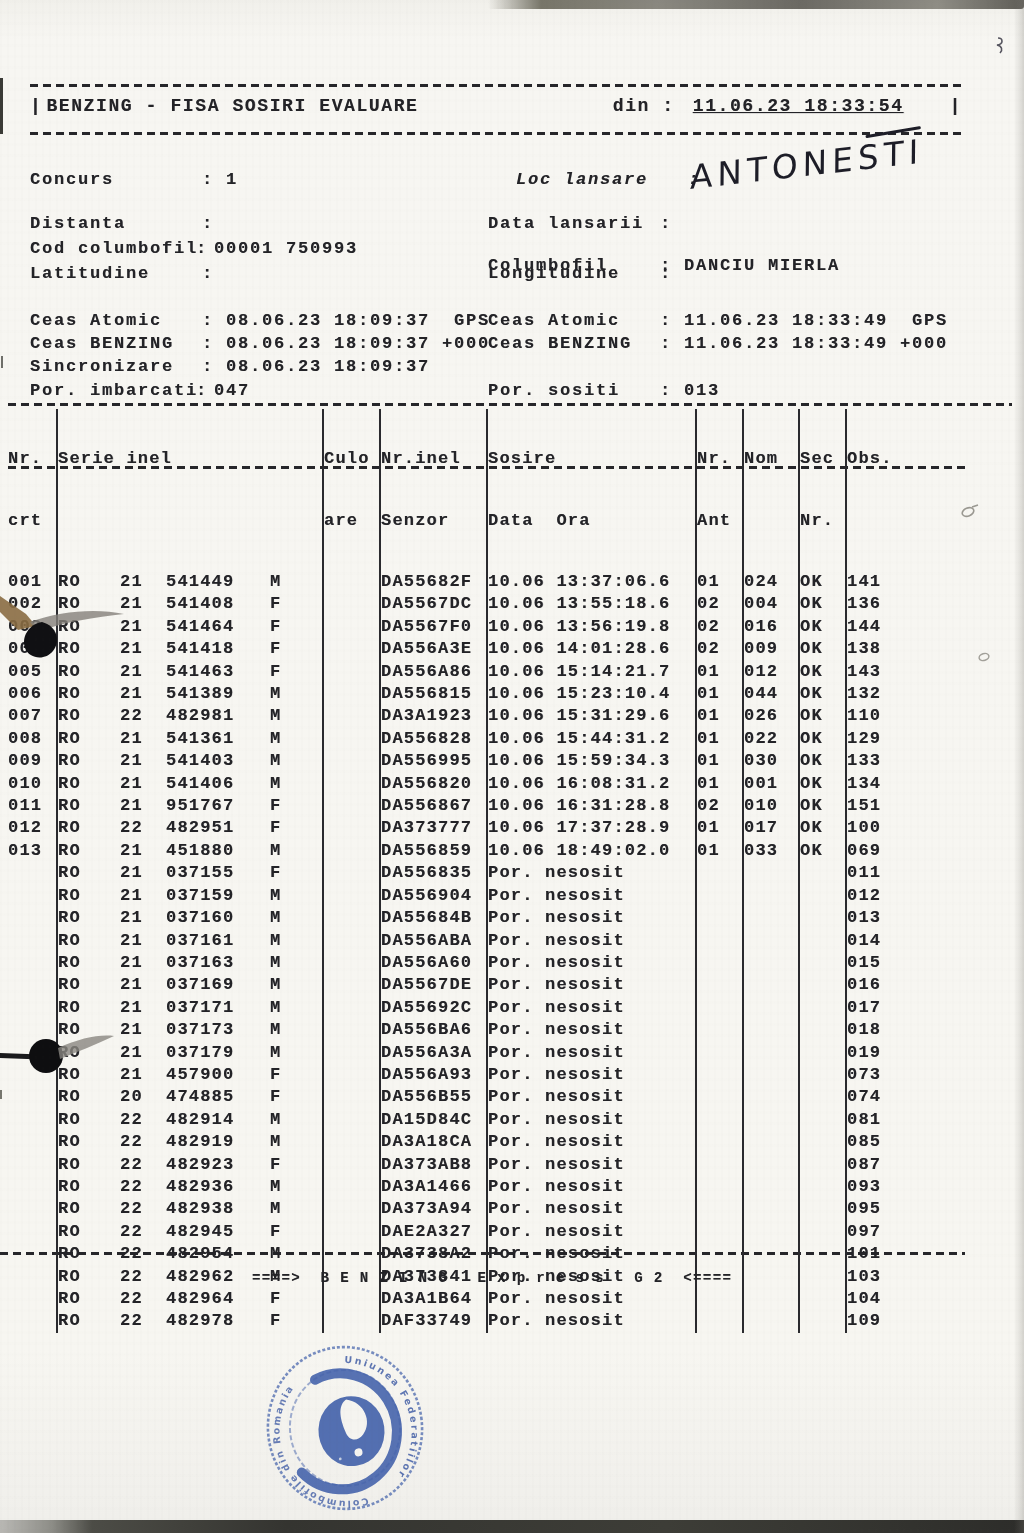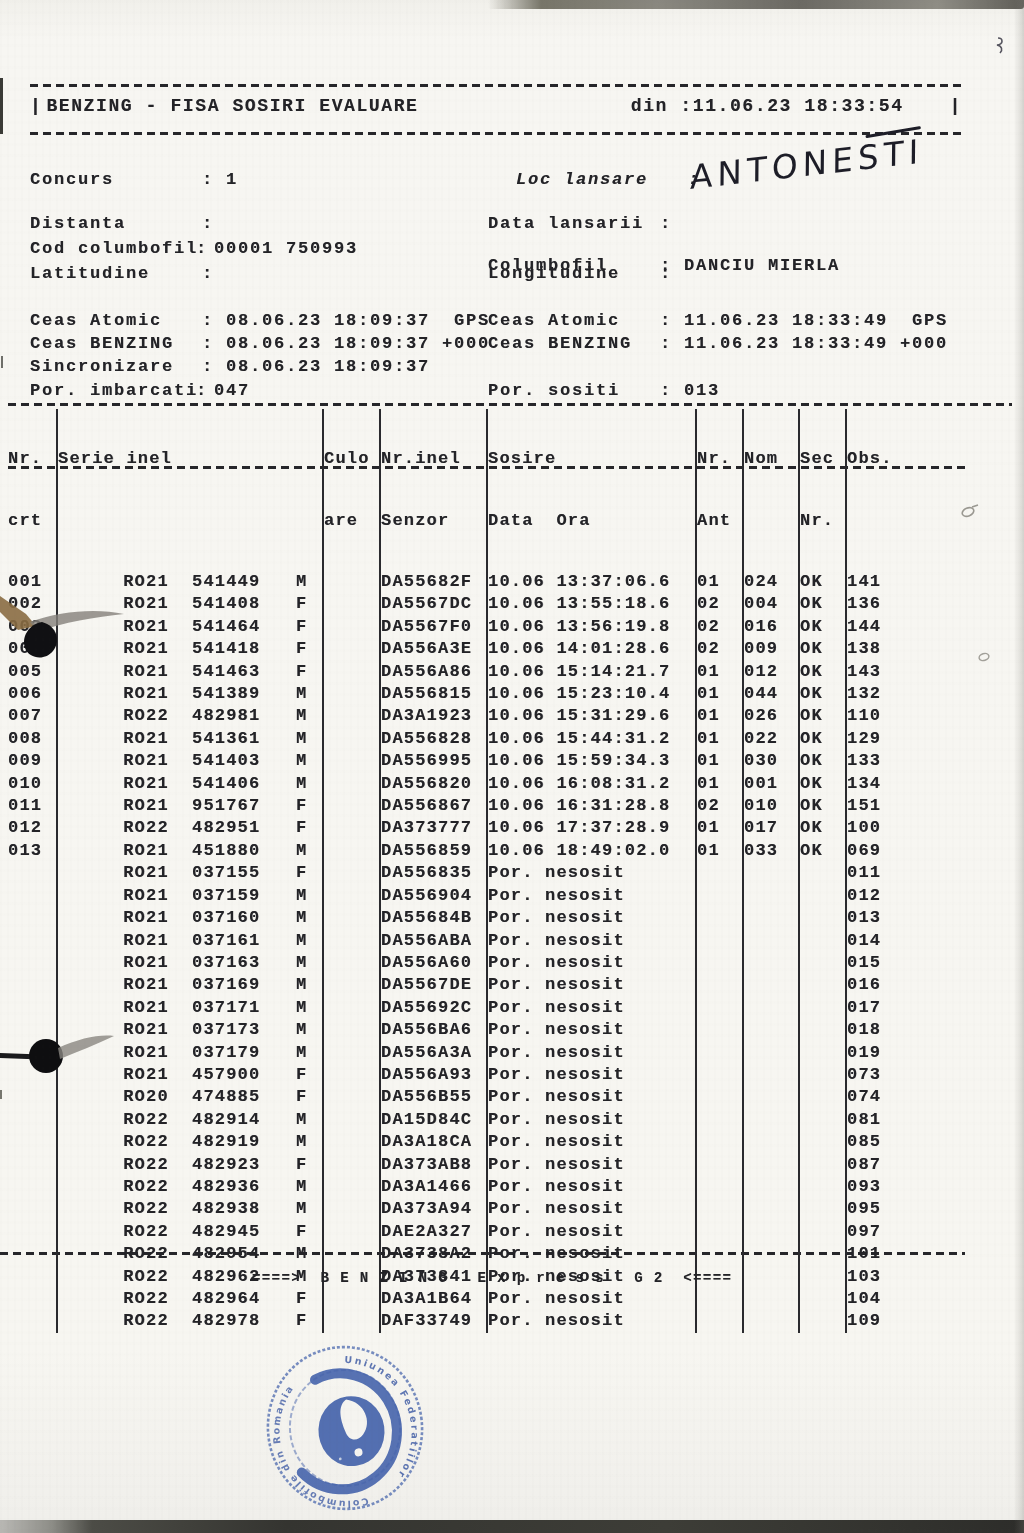--- a/index.html
+++ b/index.html
@@ -19,21 +19,21 @@
   
   .hrule{position:absolute;height:3px;
        background:repeating-linear-gradient(90deg,#26262a 0 8px,rgba(0,0,0,0) 8px 13px);
        box-shadow:0 0 .6px rgba(30,30,34,.6);}
 
   
   .titleline{position:absolute;left:30px;top:96px;width:932px;display:flex;align-items:center;
        font-size:18px;letter-spacing:1.6px;}
   .titleline .grow{flex:1;}
   .titleline .t-title{margin-left:4px;}
-  .titleline .t-dt{}
+  .titleline .t-dt{margin-left:18px;text-decoration:underline;}
 
   
   .iline{position:absolute;display:flex;font-size:17px;letter-spacing:1.8px;align-items:flex-start;}
   .iline .lbl{width:172px;flex:none;}
   .iline .col{width:24px;flex:none;}
 
   
   .handw{position:absolute;left:690px;top:158px;transform:rotate(-6.5deg);
        font-family:"DejaVu Sans",sans-serif;font-weight:500;font-size:33px;
        letter-spacing:5px;color:#1d1d27;transform-origin:left center;}
@@ -54,21 +54,21 @@
   th.h-crt,td.c-crt{padding-left:6px;}
   th.h-serie{padding-left:20px;}
   th.h-culo{padding-left:5px;}
   th.h-senzor,td.c-senzor{padding-left:6px;}
   th.h-sosire,td.c-sosire{padding-left:6px;}
   th.h-ant,td.c-ant{padding-left:8px;}
   th.h-nom,td.c-nom{padding-left:5px;}
   th.h-sec,td.c-sec{padding-left:5px;}
   th.h-obs,td.c-obs{padding-left:6px;}
   td.c-serie span{display:inline-block;}
-  .s-country{padding-left:26px;width:62px;text-align:right;}
+  .s-country{width:62px;}
   .s-year{width:46px;}
   .s-ring{width:104px;}
 
   
   .banner{position:absolute;left:252px;top:1270px;font-size:14px;letter-spacing:1.4px;}
 
   
   .edge-top{position:absolute;left:488px;top:0;width:536px;height:9px;
        background:linear-gradient(90deg,rgba(110,108,102,0),#777569 10%,#8a8880 32%,#6b6963 58%,#8f8d85 84%,#5f5d57);
        border-radius:0 0 3px 3px;}

